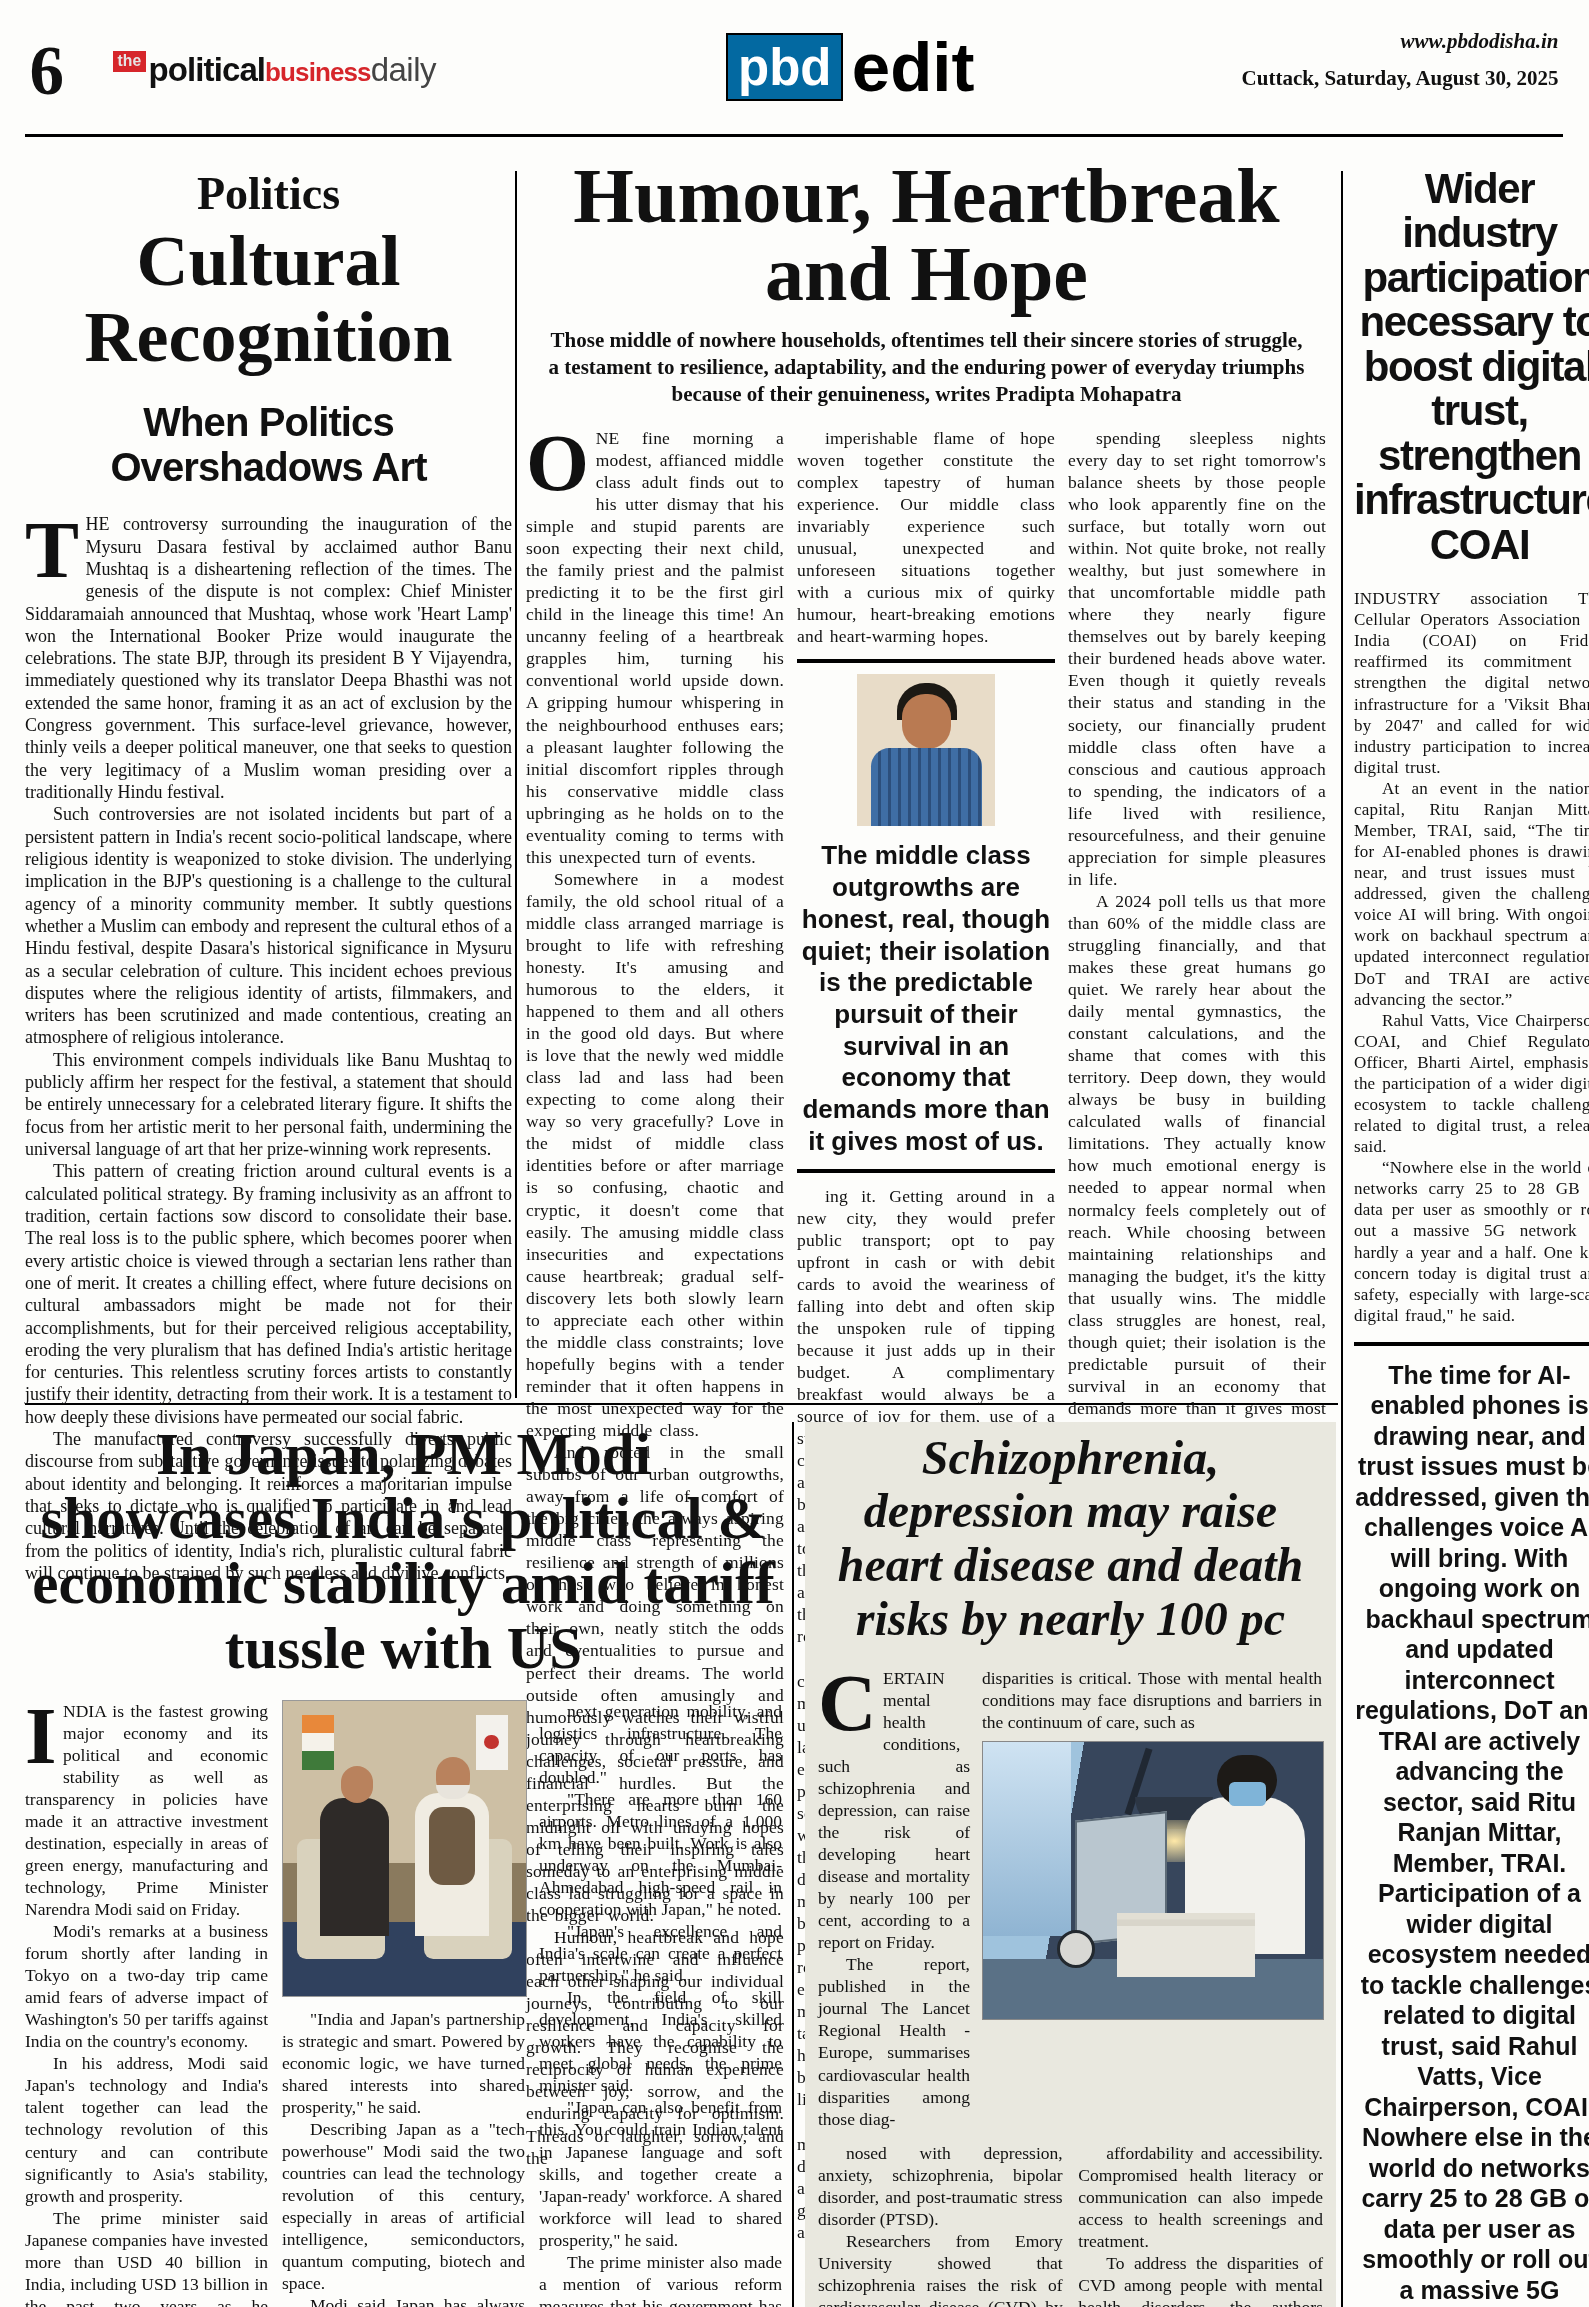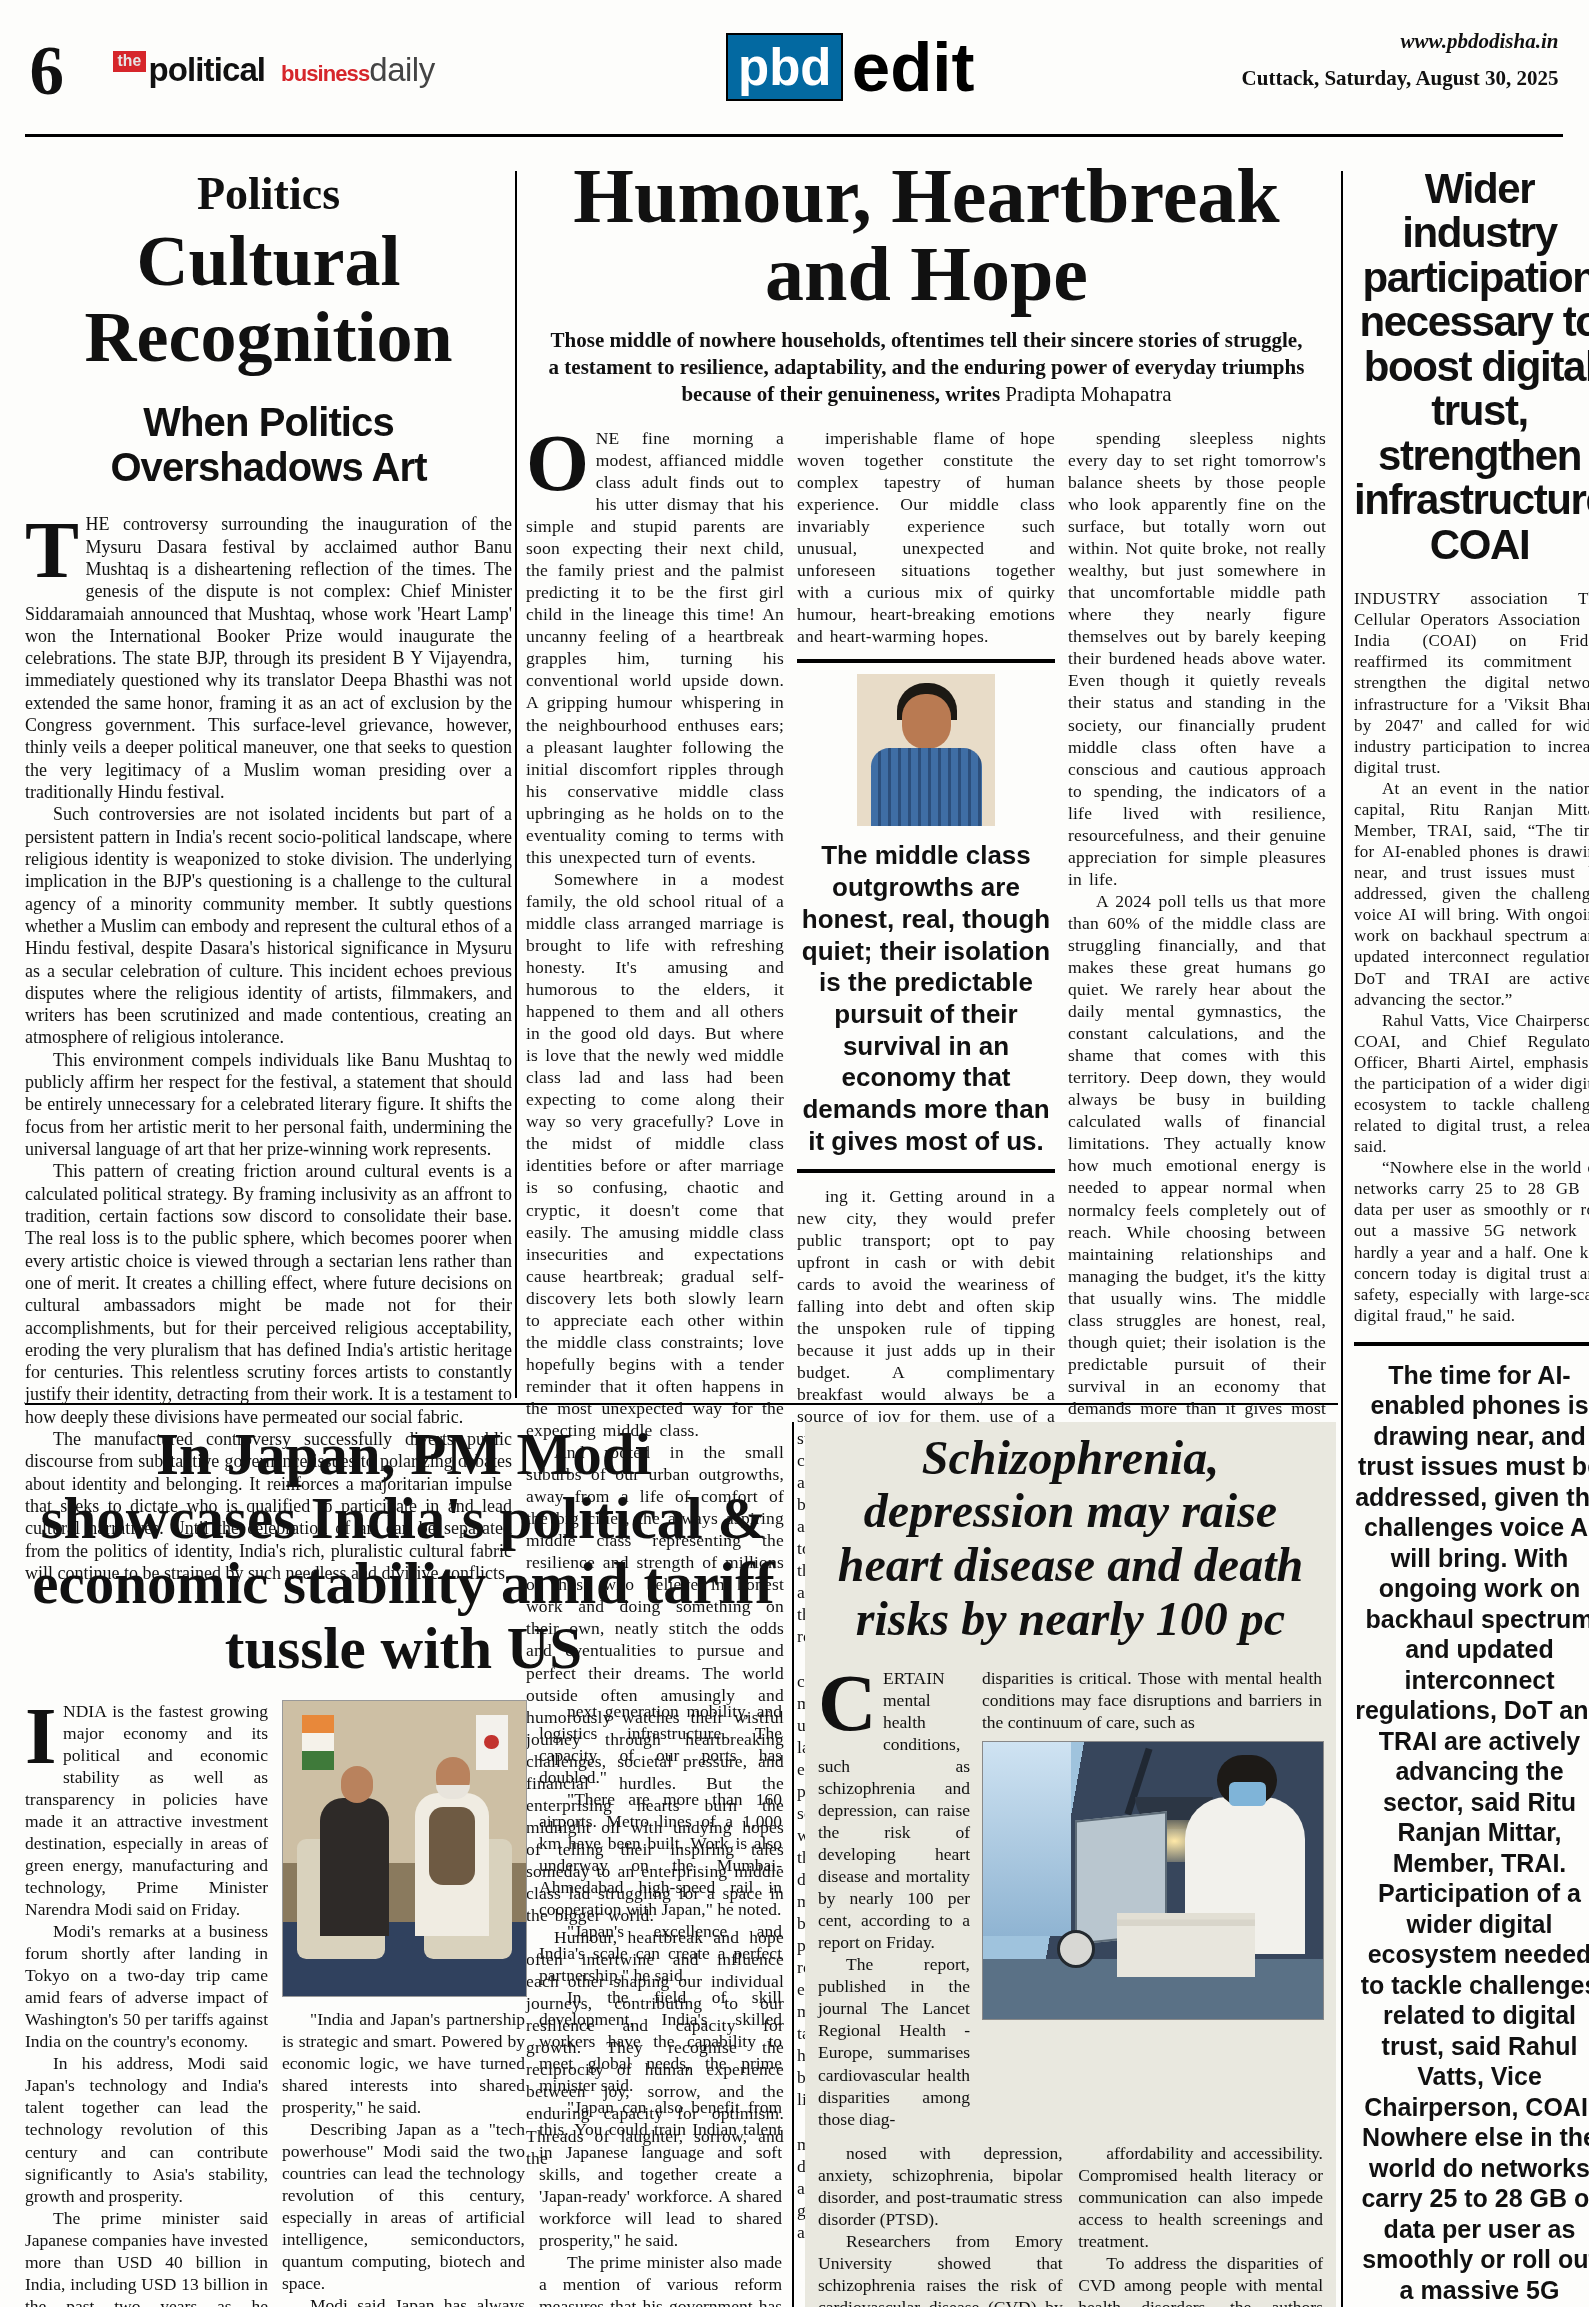--- a/index.html
+++ b/index.html
@@ -5,21 +5,21 @@
   html,body{margin:0;padding:0;background:#9a9a9a;}
   .page{position:relative;width:1589px;height:2452px;background:#fdfdfb;font-family:"Liberation Serif",serif;color:#111;overflow:hidden;}
   .inner{position:absolute;left:25px;top:18.5px;width:1538px;height:2415px;}
 
   
   .header{position:relative;height:115px;border-bottom:3.2px solid #000;}
   .pageno{position:absolute;left:4.6px;top:18.5px;font-size:69px;font-weight:bold;line-height:1;}
   .masthead{position:absolute;left:88px;top:32px;font-family:"Liberation Sans",sans-serif;}
   .masthead .the{display:inline-block;background:#d6262b;color:#e5e5e5;font-size:15.7px;font-weight:bold;padding:1.8px 4.6px;vertical-align:top;margin-right:2.8px;}
   .masthead .w1{font-size:33px;font-weight:bold;color:#111;letter-spacing:-0.9px;}
-  .masthead .w2{font-size:22px;font-weight:bold;color:#d6262b;letter-spacing:-0.9px;margin-left:16px;}
+  .masthead .w2{font-size:26px;font-weight:bold;color:#d6262b;letter-spacing:-0.9px;}
   .masthead .w3{font-size:33px;color:#444;letter-spacing:-0.5px;}
   .centerlogo{position:absolute;left:701px;top:14px;display:flex;align-items:center;gap:8.3px;}
   .centerlogo .pbd{background:#0369a1;color:#fff;font-family:"Liberation Sans",sans-serif;font-weight:bold;font-size:51px;line-height:1;padding:6.5px 10px;border:2.3px solid #000;}
   .centerlogo .edit{font-family:"Liberation Sans",sans-serif;font-weight:bold;font-size:69px;line-height:1;color:#000;}
   .hright{position:absolute;right:4.6px;top:10px;text-align:right;}
   .hsite{font-style:italic;font-weight:bold;font-size:21px;}
   .hdate{font-size:21px;font-weight:bold;margin-top:12px;}
 
   
   .vrule{position:absolute;width:1.8px;background:#000;}
@@ -132,21 +132,21 @@
     <h1 class="ed-title">Cultural Recognition</h1>
     <h2 class="ed-sub">When Politics Overshadows Art</h2>
     <div class="bodytext">
       <p class="nofirst"><span class="dropcap">T</span><span>HE controversy surrounding the inauguration of the Mysuru Dasara festival by acclaimed author Banu Mushtaq is a disheartening reflection of the times. The genesis of the dispute is not complex: Chief Minister Siddaramaiah announced that Mushtaq, whose work 'Heart Lamp' won the International Booker Prize would inaugurate the celebrations. The state BJP, through its president B Y Vijayendra, immediately questioned why its translator Deepa Bhasthi was not extended the same honor, framing it as an act of exclusion by the Congress government. This surface-level grievance, however, thinly veils a deeper political maneuver, one that seeks to question the very legitimacy of a Muslim woman presiding over a traditionally Hindu festival.</span></p>
       <p>Such controversies are not isolated incidents but part of a persistent pattern in India's recent socio-political landscape, where religious identity is weaponized to stoke division. The underlying implication in the BJP's questioning is a challenge to the cultural agency of a minority community member. It subtly questions whether a Muslim can embody and represent the cultural ethos of a Hindu festival, despite Dasara's historical significance in Mysuru as a secular celebration of culture. This incident echoes previous disputes where the religious identity of artists, filmmakers, and writers has been scrutinized and made contentious, creating an atmosphere of religious intolerance.</p><p>This environment compels individuals like Banu Mushtaq to publicly affirm her respect for the festival, a statement that should be entirely unnecessary for a celebrated literary figure. It shifts the focus from her artistic merit to her personal faith, undermining the universal language of art that her prize-winning work represents.</p><p>This pattern of creating friction around cultural events is a calculated political strategy. By framing inclusivity as an affront to tradition, certain factions sow discord to consolidate their base. The real loss is to the public sphere, which becomes poorer when every artistic choice is viewed through a sectarian lens rather than one of merit. It creates a chilling effect, where future decisions on cultural ambassadors might be made not for their accomplishments, but for their perceived religious acceptability, eroding the very pluralism that has defined India's artistic heritage for centuries. This relentless scrutiny forces artists to constantly justify their identity, detracting from their work. It is a testament to how deeply these divisions have permeated our social fabric.</p><p>The manufactured controversy successfully diverts public discourse from substantive governance issues to polarizing debates about identity and belonging. It reinforces a majoritarian impulse that seeks to dictate who is qualified to participate in and lead cultural narratives. Until the celebration of art can be separated from the politics of identity, India's rich, pluralistic cultural fabric will continue to be strained by such needless and divisive conflicts.</p><span></span>
     </div>
   </div>
 
   <div class="humour">
     <h1 class="hum-title">Humour, Heartbreak and Hope</h1>
-    <div class="hum-stand"><span>Those middle of nowhere households, oftentimes tell their sincere stories of struggle, a testament to resilience, adaptability, and the enduring power of everyday triumphs because of their genuineness, writes </span><span style="font-weight:normal;text-align:center;">Pradipta Mohapatra</span></div>
+    <div class="hum-stand"><span>Those middle of nowhere households, oftentimes tell their sincere stories of struggle, a testament to resilience, adaptability, and the enduring power of everyday triumphs because of their genuineness, writes </span><span style="font-weight:bold;text-align:center;">Pradipta Mohapatra</span></div>
     <div class="hum-cols">
       <div class="hum-col">
         <p class="nofirst"><span class="dropcap">O</span><span>NE fine morning a modest, affianced middle class adult finds out to his utter dismay that his simple and stupid parents are soon expecting their next child, the family priest and the palmist predicting it to be the first girl child in the lineage this time! An uncanny feeling of a heartbreak grapples him, turning his conventional world upside down. A gripping humour whispering in the neighbourhood enthuses ears; a pleasant laughter following the initial discomfort ripples through his conservative middle class upbringing as he holds on to the eventuality coming to terms with this unexpected turn of events.</span></p>
         <p>Somewhere in a modest family, the old school ritual of a middle class arranged marriage is brought to life with refreshing honesty. It's amusing and humorous to the elders, it happened to them and all others in the good old days. But where is love that the newly wed middle class lad and lass had been expecting to come along their way so very gracefully? Love in the midst of middle class identities before or after marriage is so confusing, chaotic and cryptic, it doesn't come that easily. The amusing middle class insecurities and expectations cause heartbreak; gradual self-discovery lets both slowly learn to appreciate each other within the middle class constraints; love hopefully begins with a tender reminder that it often happens in the most unexpected way for the expecting middle class.</p><p>And rooted in the small suburbs of our urban outgrowths, away from a life of comfort of the big cities, the always aspiring middle class representing the resilience and strength of millions of those who believe in honest work and doing something on their own, neatly stitch the odds and eventualities to pursue and perfect their dreams. The world outside often amusingly and humorously watches their wistful journey through heartbreaking challenges, societal pressure, and financial hurdles. But the enterprising hearts burn the midnight oil with undying hopes of telling their inspiring tales someday to an enterprising middle class lad struggling for a space in the bigger world.</p><p>Humour, heartbreak and hope often intertwine and influence each other shaping our individual journeys, contributing to our resilience and capacity for growth. They recognise the reciprocity of human experience between joy, sorrow, and the enduring capacity for optimism. Threads of laughter, sorrow, and the</p><span></span>
       </div>
       <div class="hum-col">
         <p>imperishable flame of hope woven together constitute the complex tapestry of human experience. Our middle class invariably experience such unusual, unexpected and unforeseen situations together with a curious mix of quirky humour, heart-breaking emotions and heart-warming hopes.</p><span></span>
         <div class="photoblock">
           <div class="portrait">
             <div class="hair"></div>

